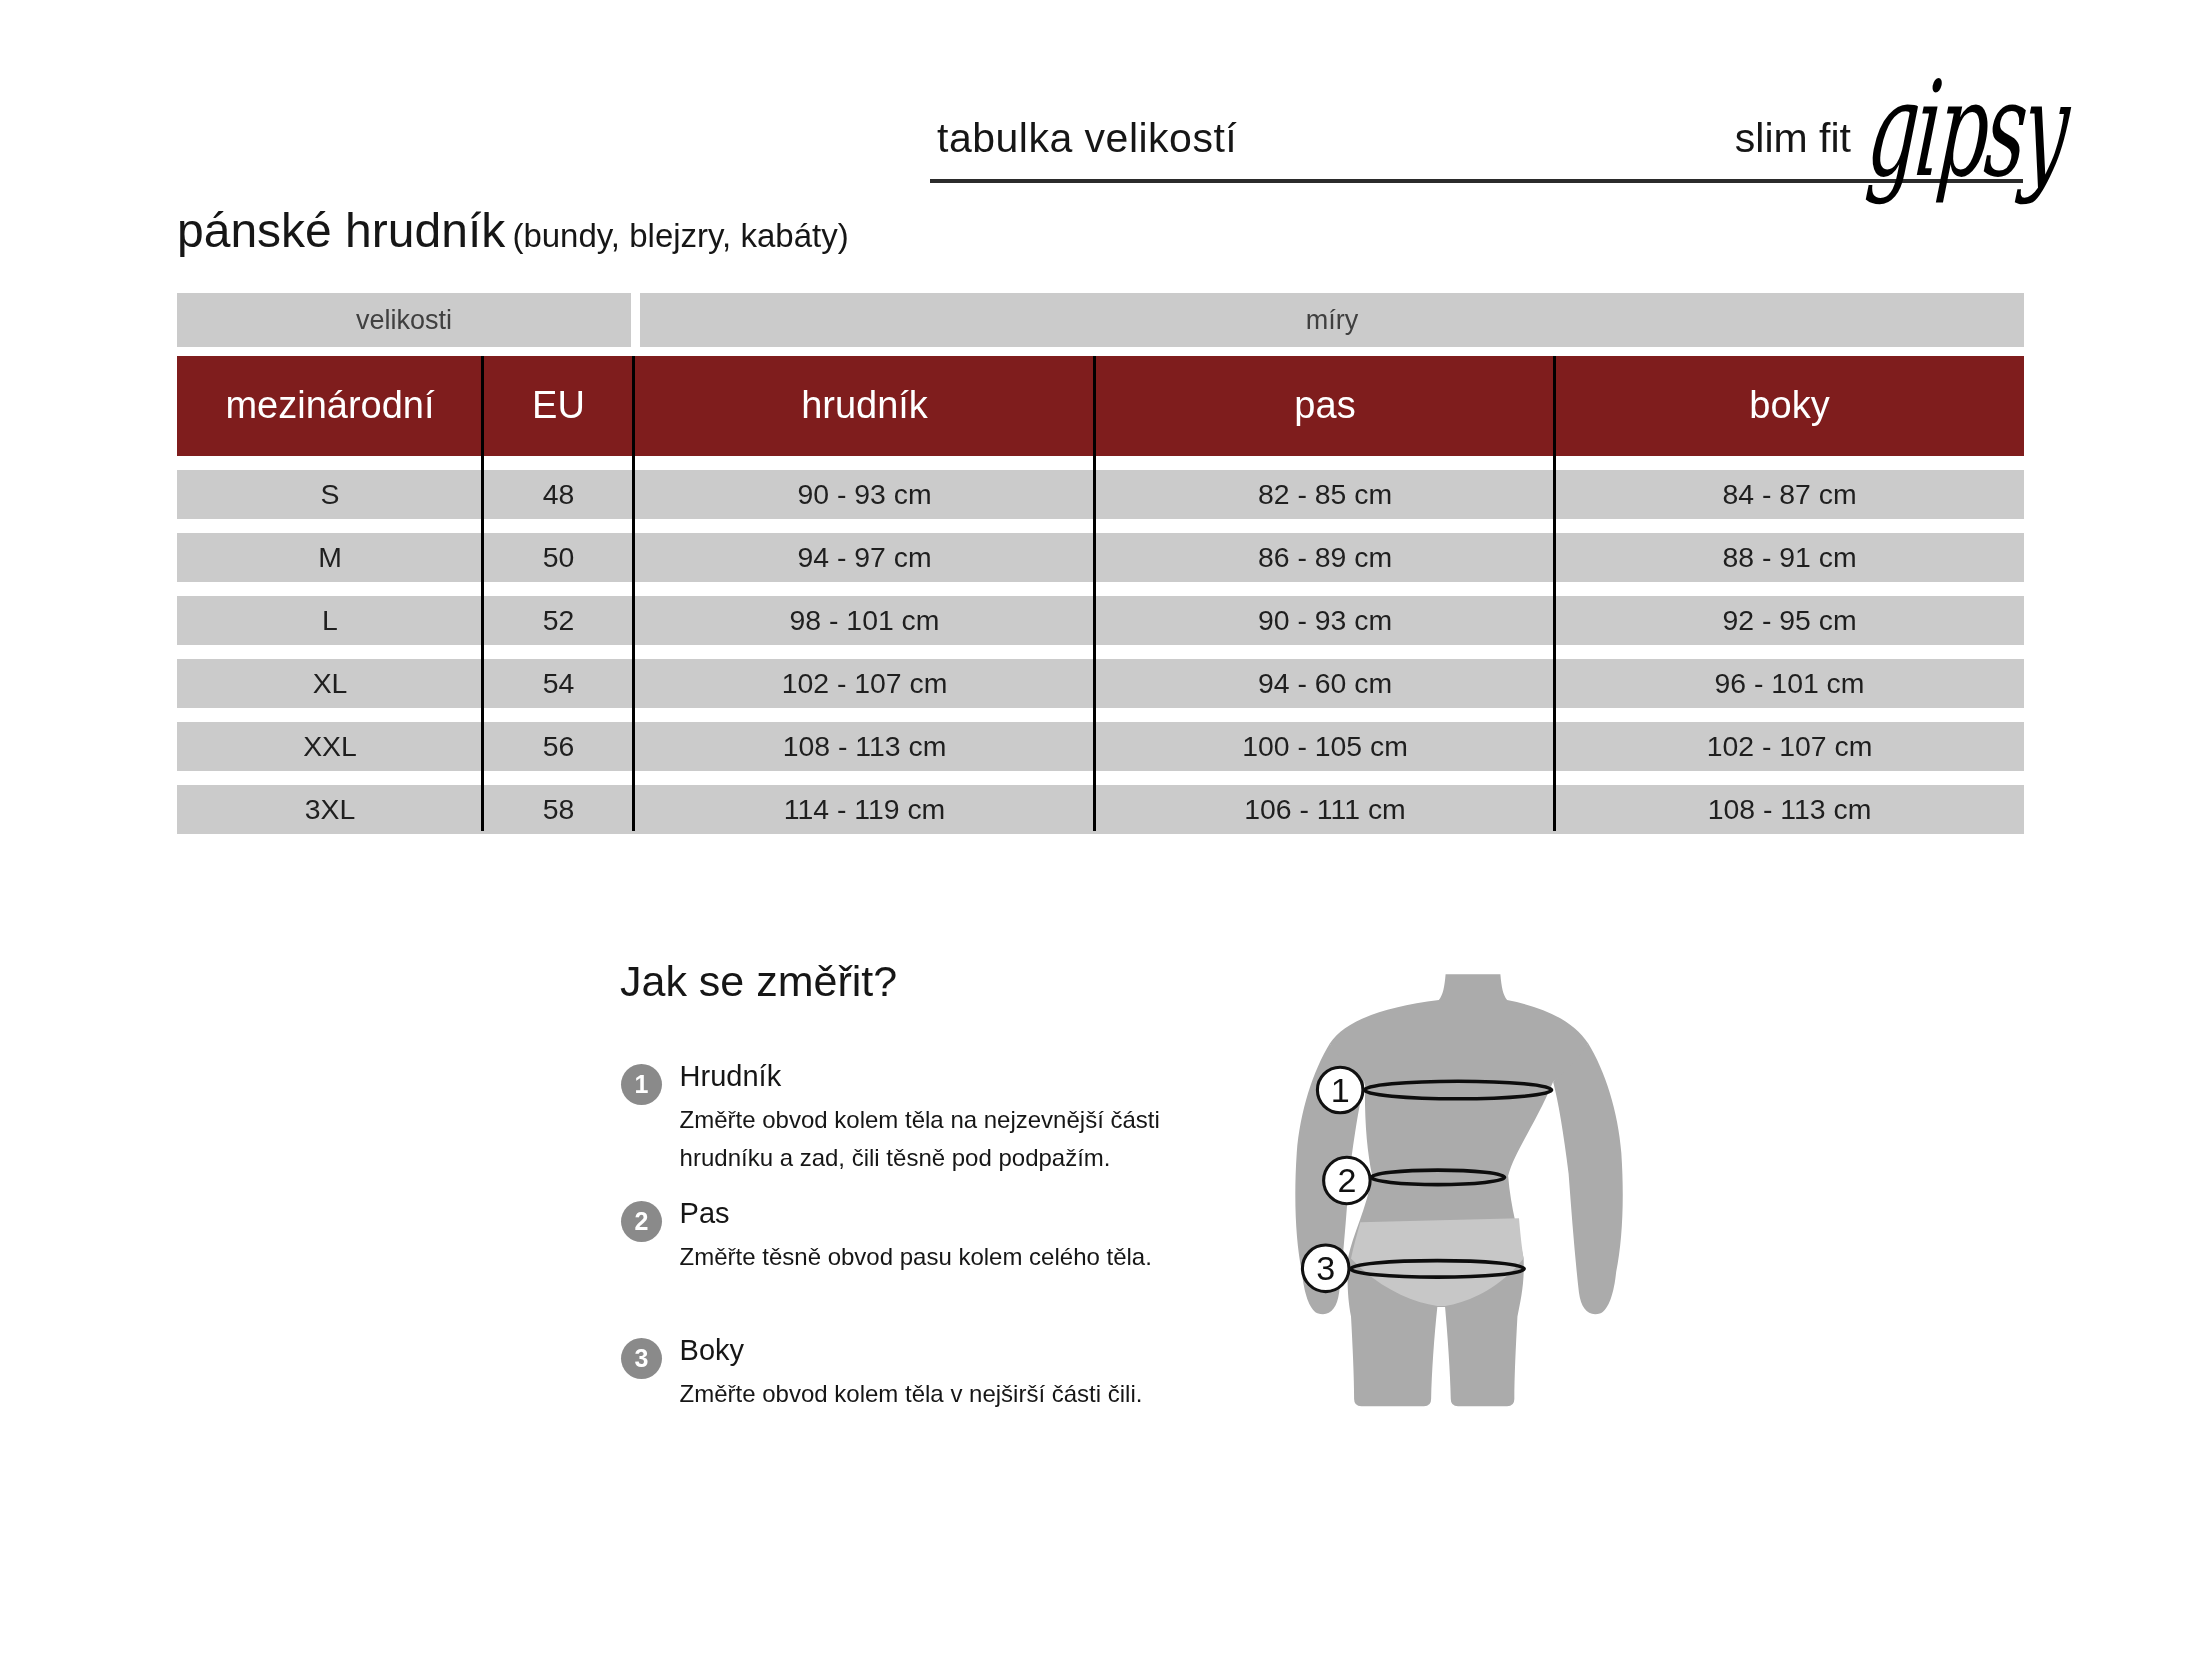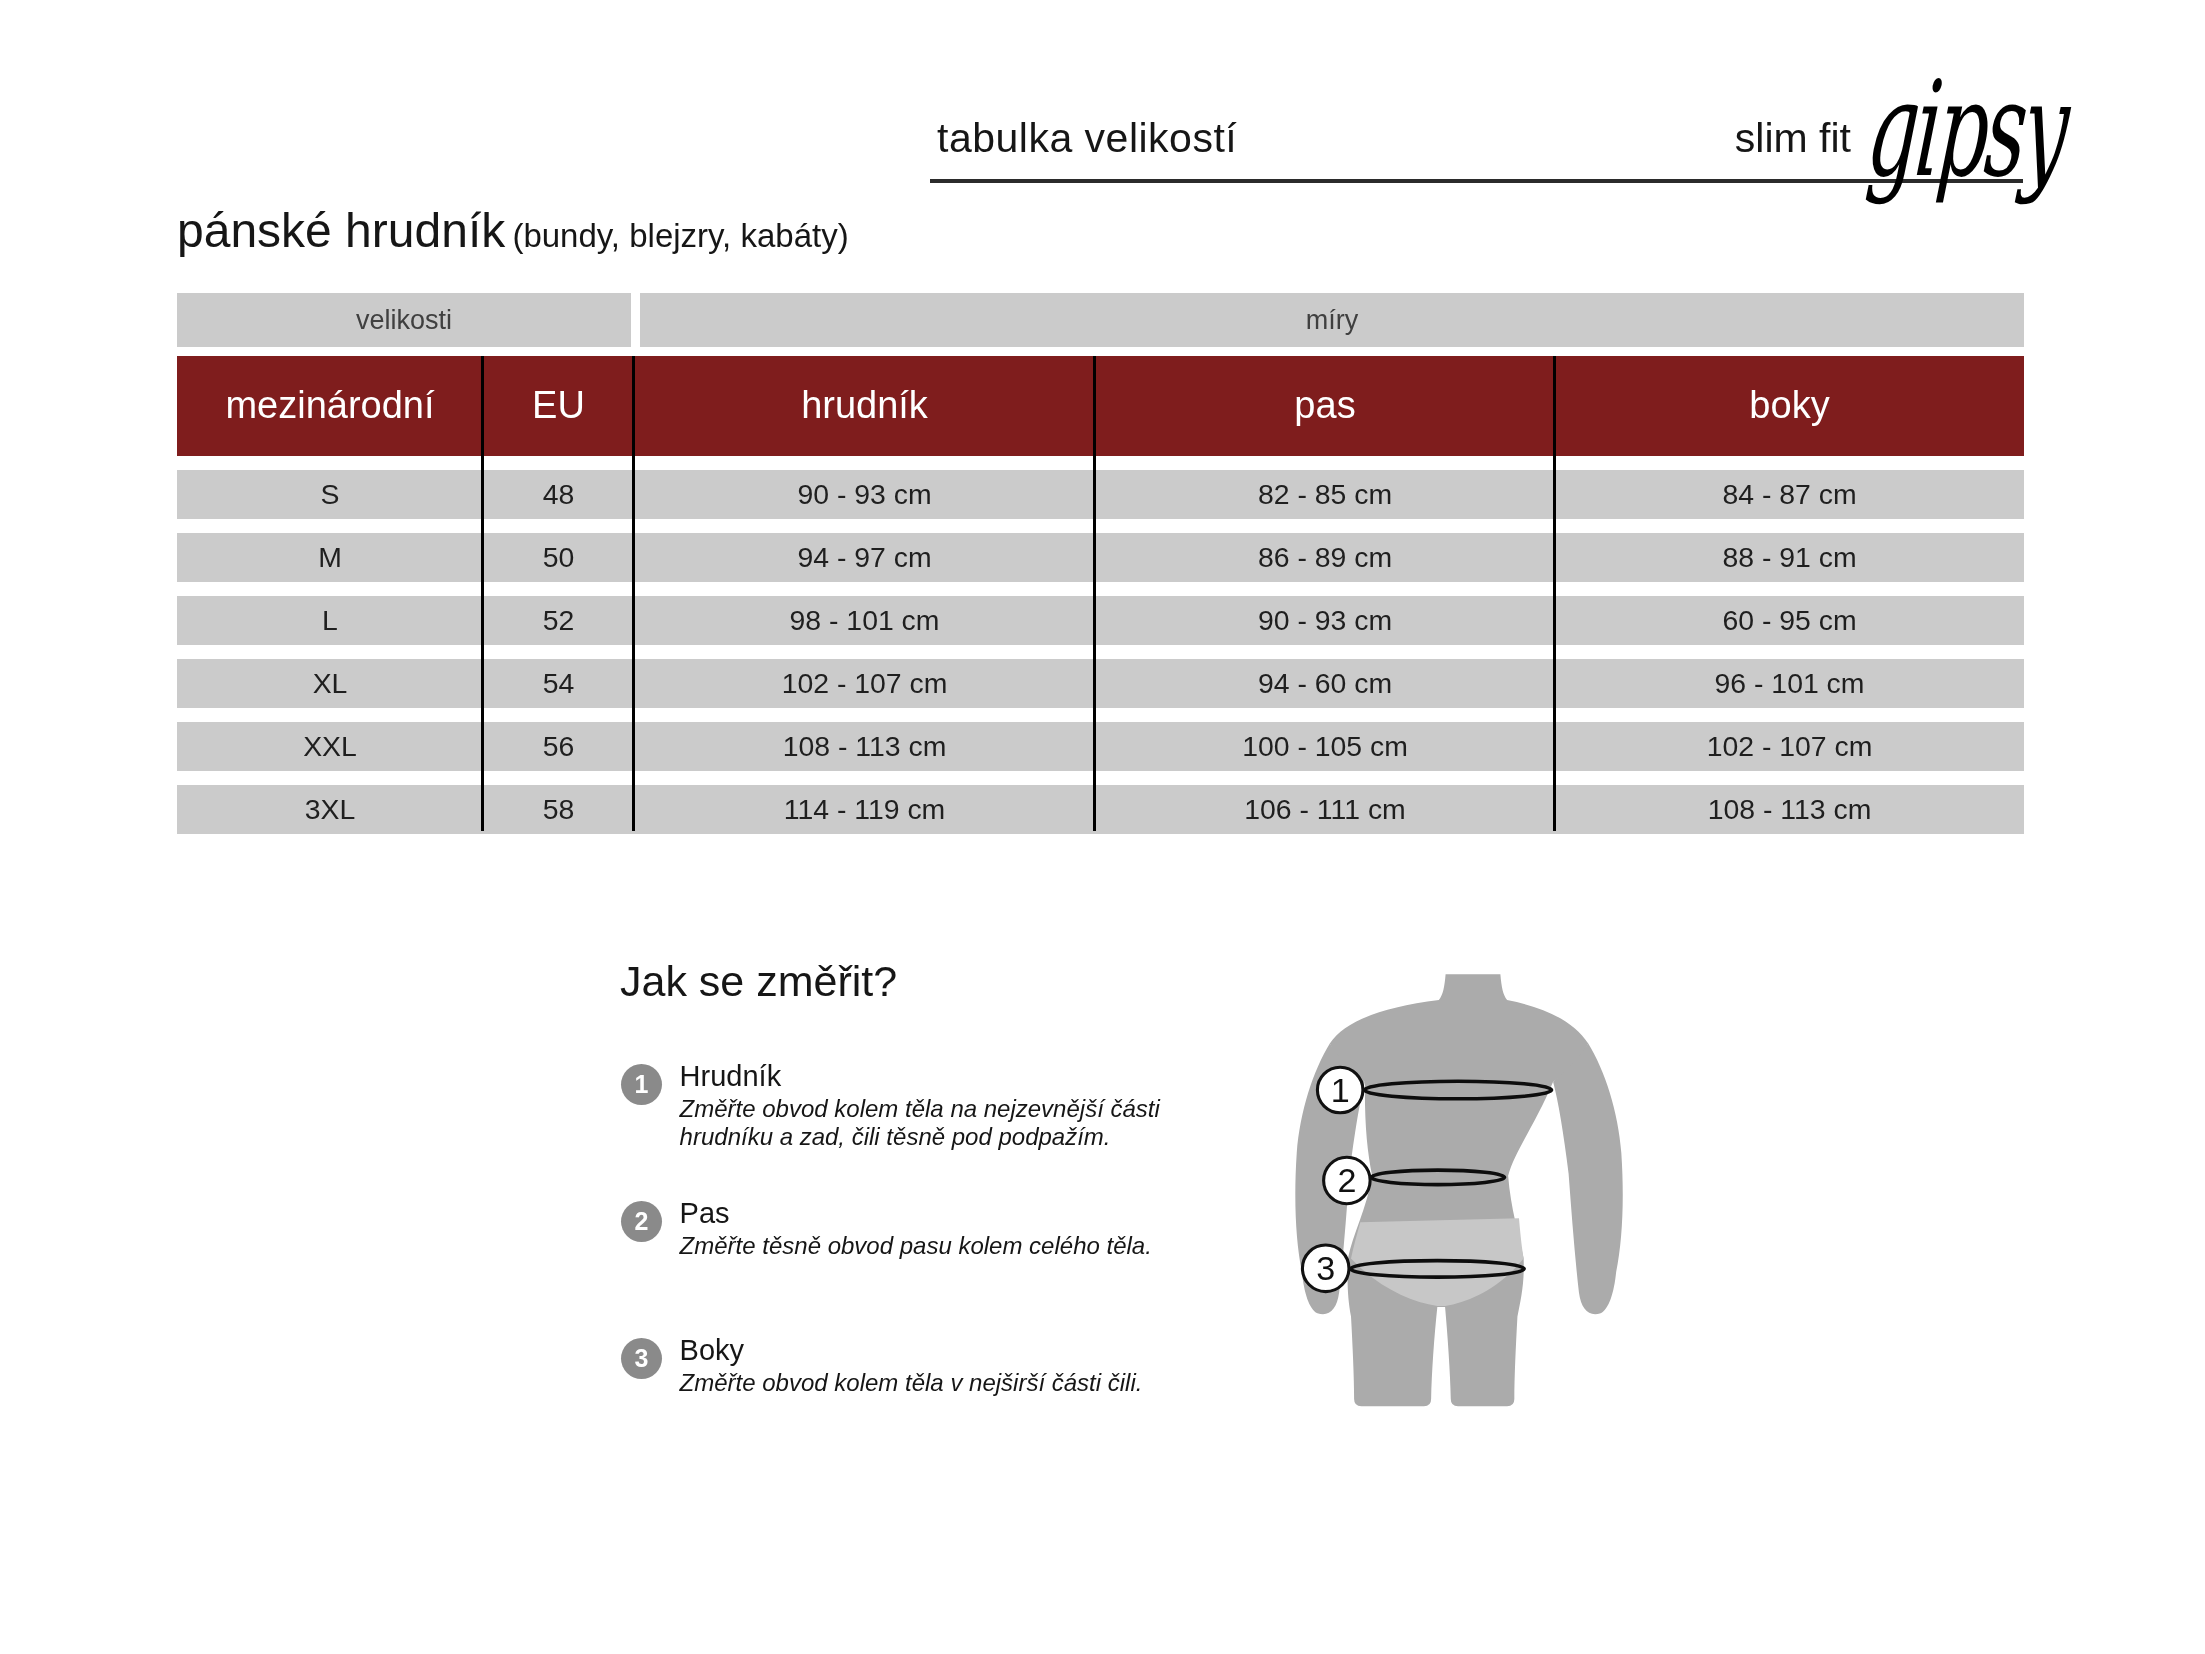--- a/index.html
+++ b/index.html
@@ -65,22 +65,22 @@
   .item-1 { top:1060px; } .item-2 { top:1197px; } .item-3 { top:1334px; }
   .badge {
     flex:none; width:41px; height:41px; border-radius:50%;
     background:#8a8a8a; color:#fff; font-size:25px; font-weight:bold;
     display:flex; align-items:center; justify-content:center;
     margin-top:4.1px;
   }
   .item-text { margin-left:17.6px; }
   .item-title { font-size:29px; color:#161616; line-height:1.12; }
   .item-desc {
-    font-size:24px; line-height:28px; color:#161616;
-    white-space:pre-line; margin-top:3px;font-style:italic;
+    font-size:24px; line-height:38px; color:#161616;
+    white-space:pre-line; margin-top:9px;
   }
 
   
   .diagram { left:1277px; top:967px; width:362px; height:460px; }
   .diagram svg { display:block; width:362px; height:460px; }
   .diag-num {
     font-family:"Liberation Sans", sans-serif;
     font-size:66px; fill:#111;
   }
 </style>
@@ -122,21 +122,21 @@
       <div class="cell c1">50</div>
       <div class="cell c2">94 - 97 cm</div>
       <div class="cell c3">86 - 89 cm</div>
       <div class="cell c4">88 - 91 cm</div>
     </div>
     <div class="data-row">
       <div class="cell c0">L</div>
       <div class="cell c1">52</div>
       <div class="cell c2">98 - 101 cm</div>
       <div class="cell c3">90 - 93 cm</div>
-      <div class="cell c4">60 - 95 cm</div>
+      <div class="cell c4">92 - 95 cm</div>
     </div>
     <div class="data-row">
       <div class="cell c0">XL</div>
       <div class="cell c1">54</div>
       <div class="cell c2">102 - 107 cm</div>
       <div class="cell c3">94 - 60 cm</div>
       <div class="cell c4">96 - 101 cm</div>
     </div>
     <div class="data-row">
       <div class="cell c0">XXL</div>

